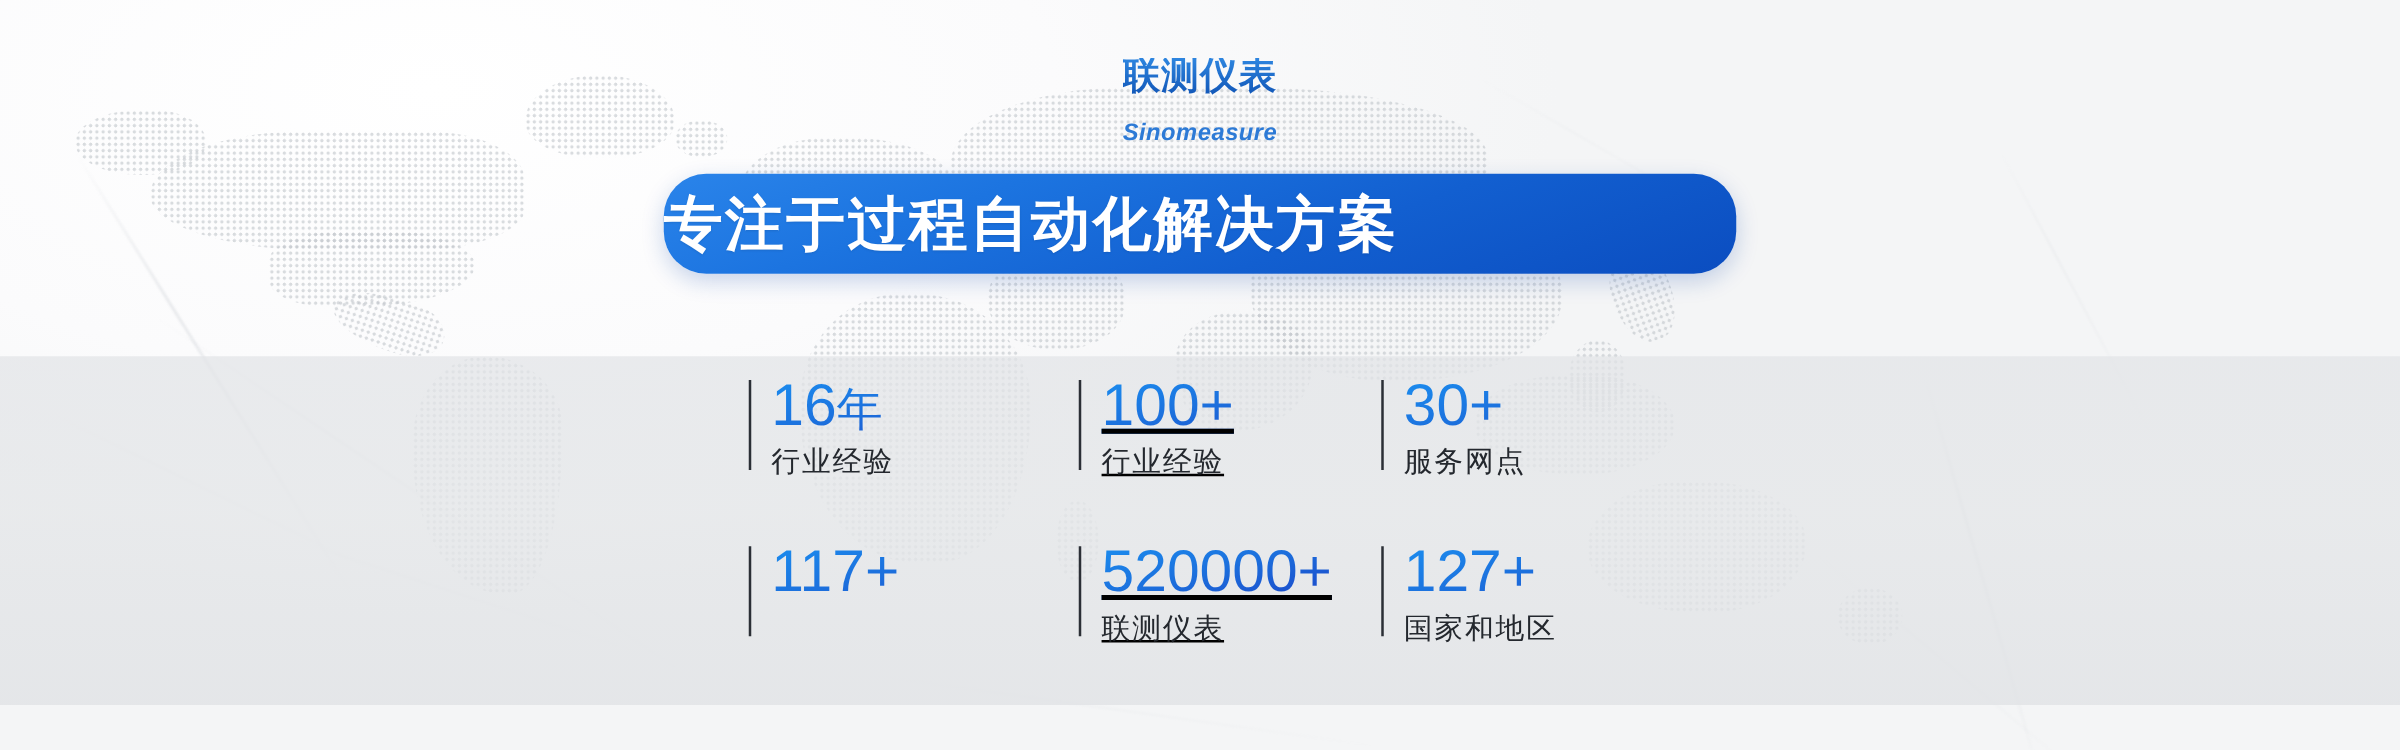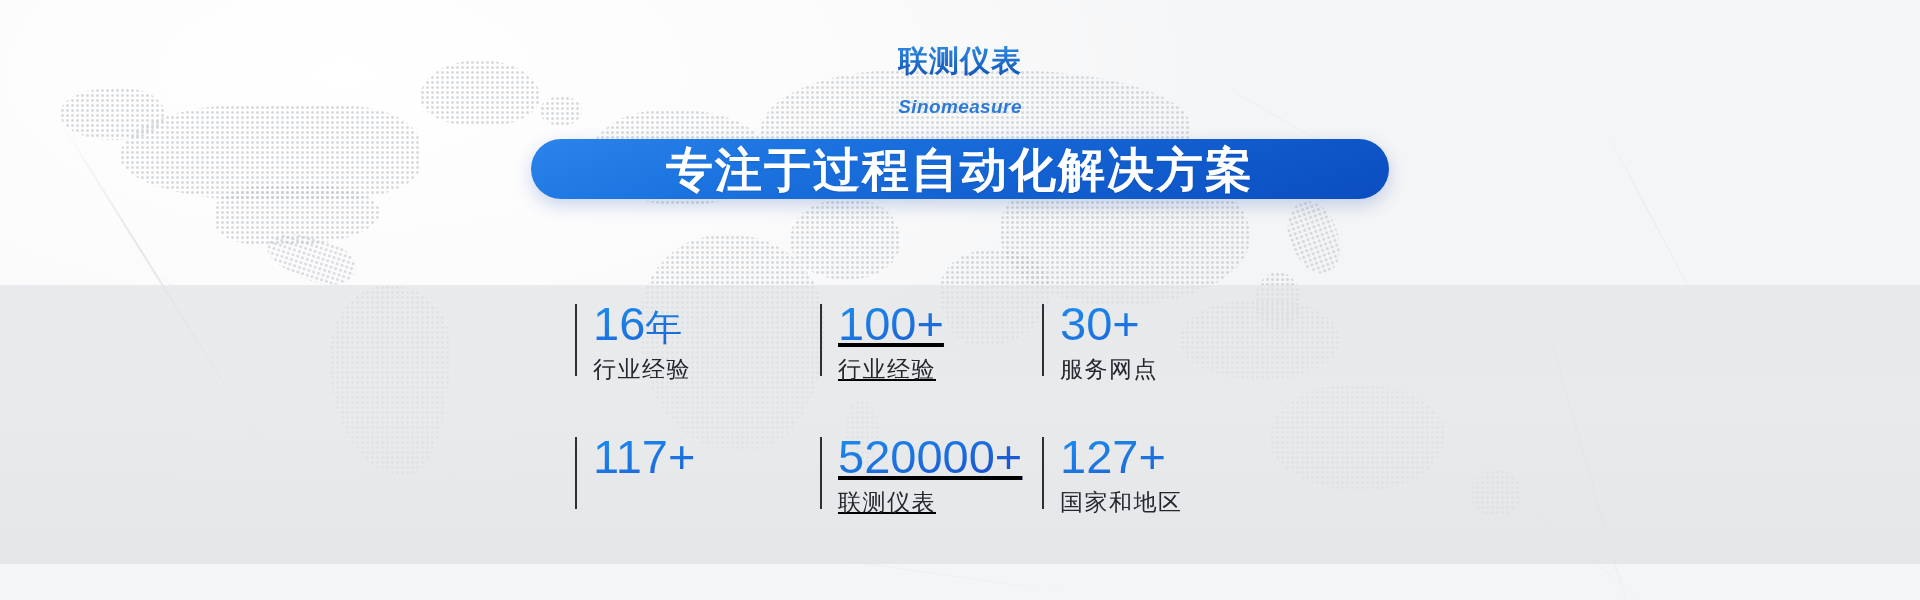--- a/index.html
+++ b/index.html
@@ -116,27 +116,26 @@
     letter-spacing: 0.4px;
     color: #2d7ad6;
   }
 
   
   .pill {
     position: absolute;
     left: 531px;
     top: 139px;
     width: 858px;
-    height: 60px;
+    height: 80px;
     border-radius: 34px;
     background: linear-gradient(160deg, #2a84ea 0%, #1c74e0 28%, #125fd0 62%, #0b4dc0 100%);
     box-shadow: 0 6px 18px rgba(14,70,170,0.22);
     display: flex;
     align-items: center;
-    justify-content: center;
   }
   .pill-text {
     font-family: "DejaVu Sans", "Liberation Sans", sans-serif;
     font-size: 47px;
     font-weight: 700;
     color: #ffffff;
     letter-spacing: 2px;
     white-space: nowrap;
     line-height: 1;
     text-shadow: 0 1px 2px rgba(0,0,0,0.10);
@@ -151,20 +150,21 @@
   }
   .stats-row {
     display: flex;
   }
   .stats-row.row1 { margin-bottom: 48px; }
 
   .stat {
     position: relative;
     padding-left: 18px;
     box-sizing: border-box;
+    margin-left: 24px;
   }
   .stat::before {
     content: "";
     position: absolute;
     left: 0; top: 4px;
     width: 2px;
     height: 72px;
     background: #2b2f36;
   }
   .stat-col-1 { width: 245px; }

